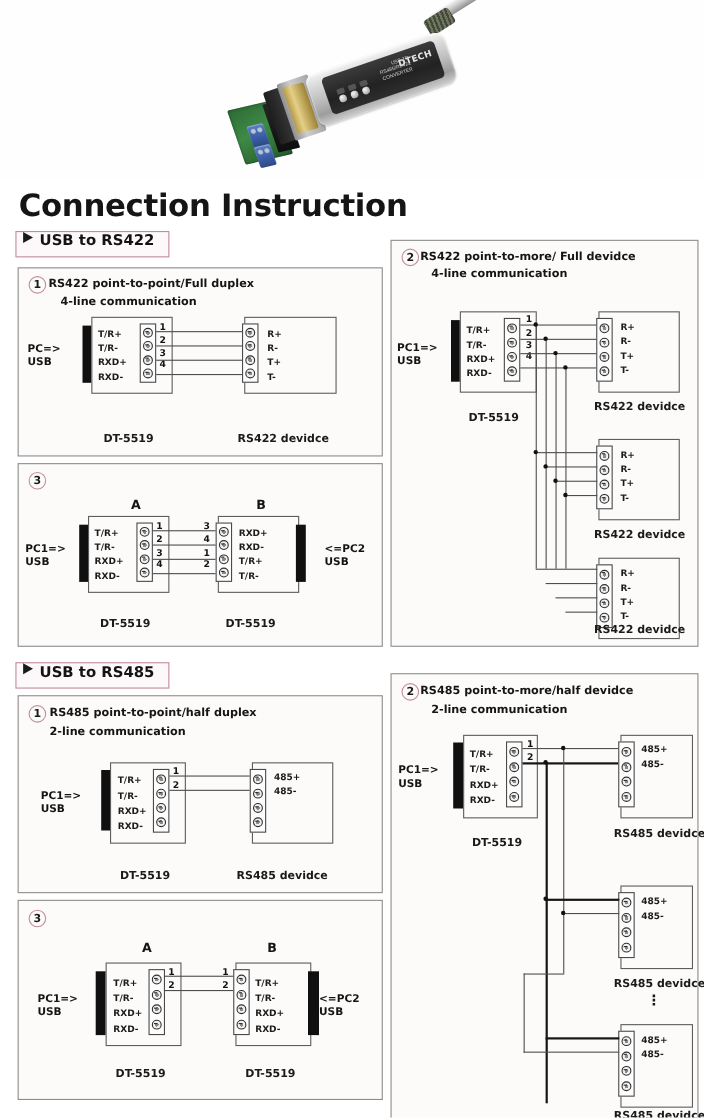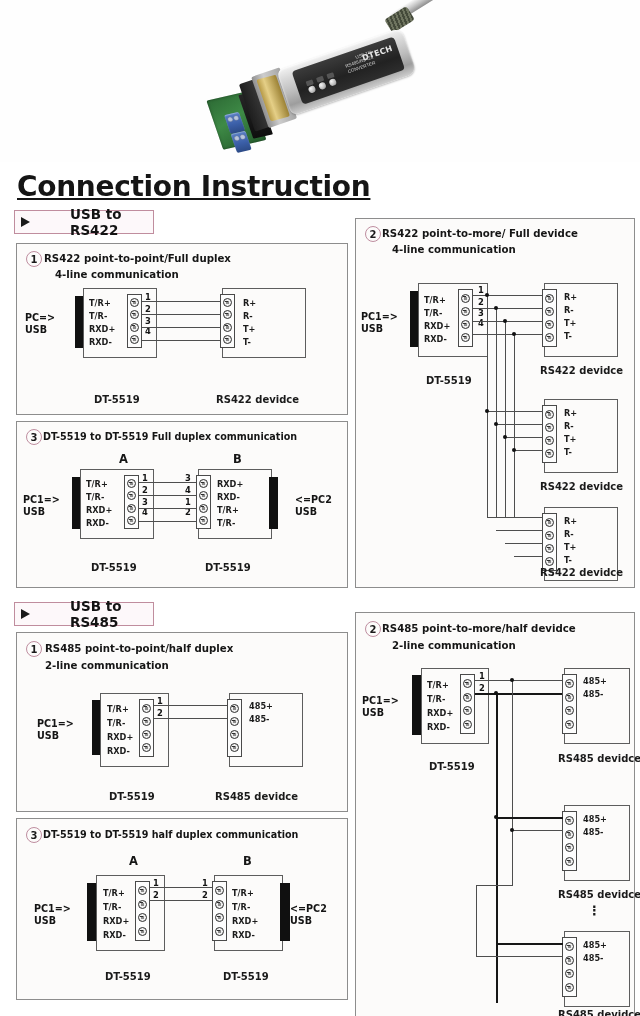--- a/index.html
+++ b/index.html
@@ -127,32 +127,30 @@
     border-radius: 3px;
     transform: rotate(-13deg);
   }
 
   
   #title {
     position: absolute; left: 17px; top: 170px;
     font-size: 28px; font-weight: bold; letter-spacing: -.3px;
     color: #151515;
     font-family: "DejaVu Sans", sans-serif;
-    text-decoration: underline;
   }
 
   
   .sec-head {
     position: absolute;
     border: 1.4px solid #c08d9e;
     background: #fdf8fa;
     height: 22px;
-    display: flex; align-items: center;
+    display: flex; 
     padding: 0 10px 0 6px;
-    gap: 34px;
   }
   .sec-head .tri {
     width: 0; height: 0;
     border-left: 9px solid #1a1a1a;
     border-top: 5.5px solid transparent;
     border-bottom: 5.5px solid transparent;
     margin-right: 6px;
   }
   .sec-head .lbl {
     font-size: 13.5px; font-weight: bold; color: #131313;
@@ -356,21 +354,20 @@
     <div class="pinrow" style="top:39px;">T-</div>
   </div>
 
   <div class="cap" style="left:77px; top:150px;">DT-5519</div>
   <div class="cap" style="left:199px; top:150px;">RS422 devidce</div>
 </div>
 
 <div class="panel" style="left:16px; top:421px; width:330px; height:165px;">
 
   <div class="pnum" style="left:9px; top:7px;">3</div>
-  <div class="ptitle sm" style="left:26px; top:9px;">DT-5519 to DT-5519 Full duplex communication</div>
 
   <div class="abmark" style="left:102px; top:30px;">A</div>
   <div class="abmark" style="left:216px; top:30px;">B</div>
 
   <div class="pcside" style="left:6px; top:72px;">
     <div>PC1=&gt;</div>
     <div>USB</div>
   </div>
   <div class="pcside" style="left:278px; top:72px;">
     <div>&lt;=PC2</div>
@@ -475,21 +472,20 @@
     <div class="pinrow" style="top:13px;">485-</div>
   </div>
 
   <div class="cap" style="left:92px; top:158px;">DT-5519</div>
   <div class="cap" style="left:198px; top:158px;">RS485 devidce</div>
 </div>
 
 <div class="panel" style="left:16px; top:818px; width:330px; height:180px;">
 
   <div class="pnum" style="left:9px; top:8px;">3</div>
-  <div class="ptitle sm" style="left:26px; top:10px;">DT-5519 to DT-5519 half duplex communication</div>
 
   <div class="abmark" style="left:112px; top:35px;">A</div>
   <div class="abmark" style="left:226px; top:35px;">B</div>
 
   <div class="pcside" style="left:17px; top:84px;">
     <div>PC1=&gt;</div>
     <div>USB</div>
   </div>
   <div class="pcside" style="left:273px; top:84px;">
     <div>&lt;=PC2</div>

